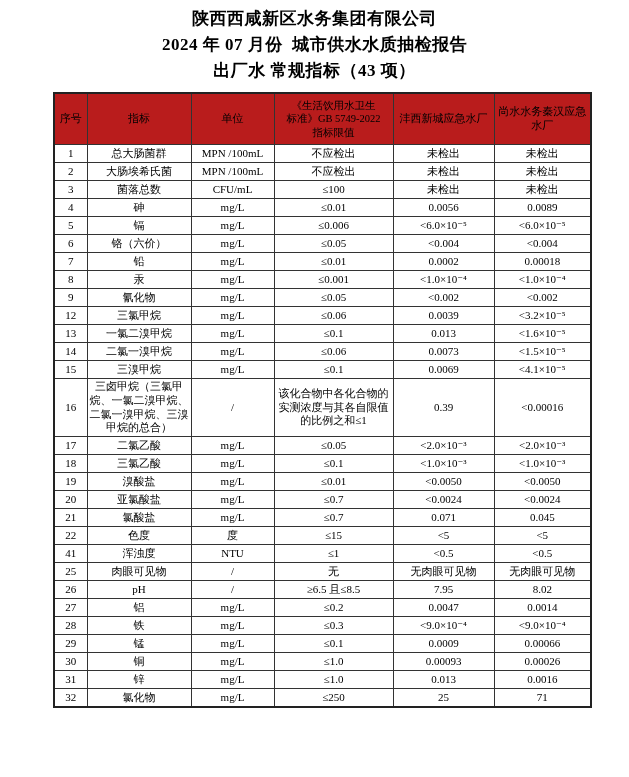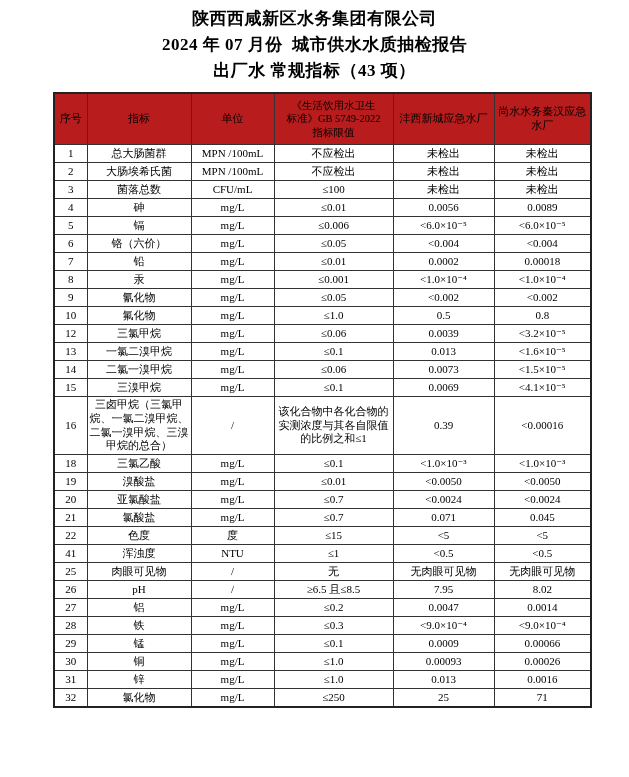--- a/index.html
+++ b/index.html
@@ -137,28 +137,20 @@
         </tr>
         <tr>
           <td class="c0">9</td>
           <td class="c1">氰化物</td>
           <td class="c2">mg/L</td>
           <td class="c3">≤0.05</td>
           <td class="c4">&lt;0.002</td>
           <td class="c5">&lt;0.002</td>
         </tr>
         <tr>
-          <td class="c0">10</td>
-          <td class="c1">氟化物</td>
-          <td class="c2">mg/L</td>
-          <td class="c3">≤1.0</td>
-          <td class="c4">0.5</td>
-          <td class="c5">0.8</td>
-        </tr>
-        <tr>
           <td class="c0">12</td>
           <td class="c1">三氯甲烷</td>
           <td class="c2">mg/L</td>
           <td class="c3">≤0.06</td>
           <td class="c4">0.0039</td>
           <td class="c5">&lt;3.2×10⁻⁵</td>
         </tr>
         <tr>
           <td class="c0">13</td>
           <td class="c1">一氯二溴甲烷</td>
@@ -185,20 +177,28 @@
         </tr>
         <tr>
           <td class="c0">16</td>
           <td class="c1">三卤甲烷（三氯甲烷、一氯二溴甲烷、二氯一溴甲烷、三溴甲烷的总合）</td>
           <td class="c2">/</td>
           <td class="c3">该化合物中各化合物的实测浓度与其各自限值的比例之和≤1</td>
           <td class="c4">0.39</td>
           <td class="c5">&lt;0.00016</td>
         </tr>
         <tr>
+          <td class="c0">17</td>
+          <td class="c1">二氯乙酸</td>
+          <td class="c2">mg/L</td>
+          <td class="c3">≤0.05</td>
+          <td class="c4">&lt;2.0×10⁻³</td>
+          <td class="c5">&lt;2.0×10⁻³</td>
+        </tr>
+        <tr>
           <td class="c0">18</td>
           <td class="c1">三氯乙酸</td>
           <td class="c2">mg/L</td>
           <td class="c3">≤0.1</td>
           <td class="c4">&lt;1.0×10⁻³</td>
           <td class="c5">&lt;1.0×10⁻³</td>
         </tr>
         <tr>
           <td class="c0">19</td>
           <td class="c1">溴酸盐</td>

